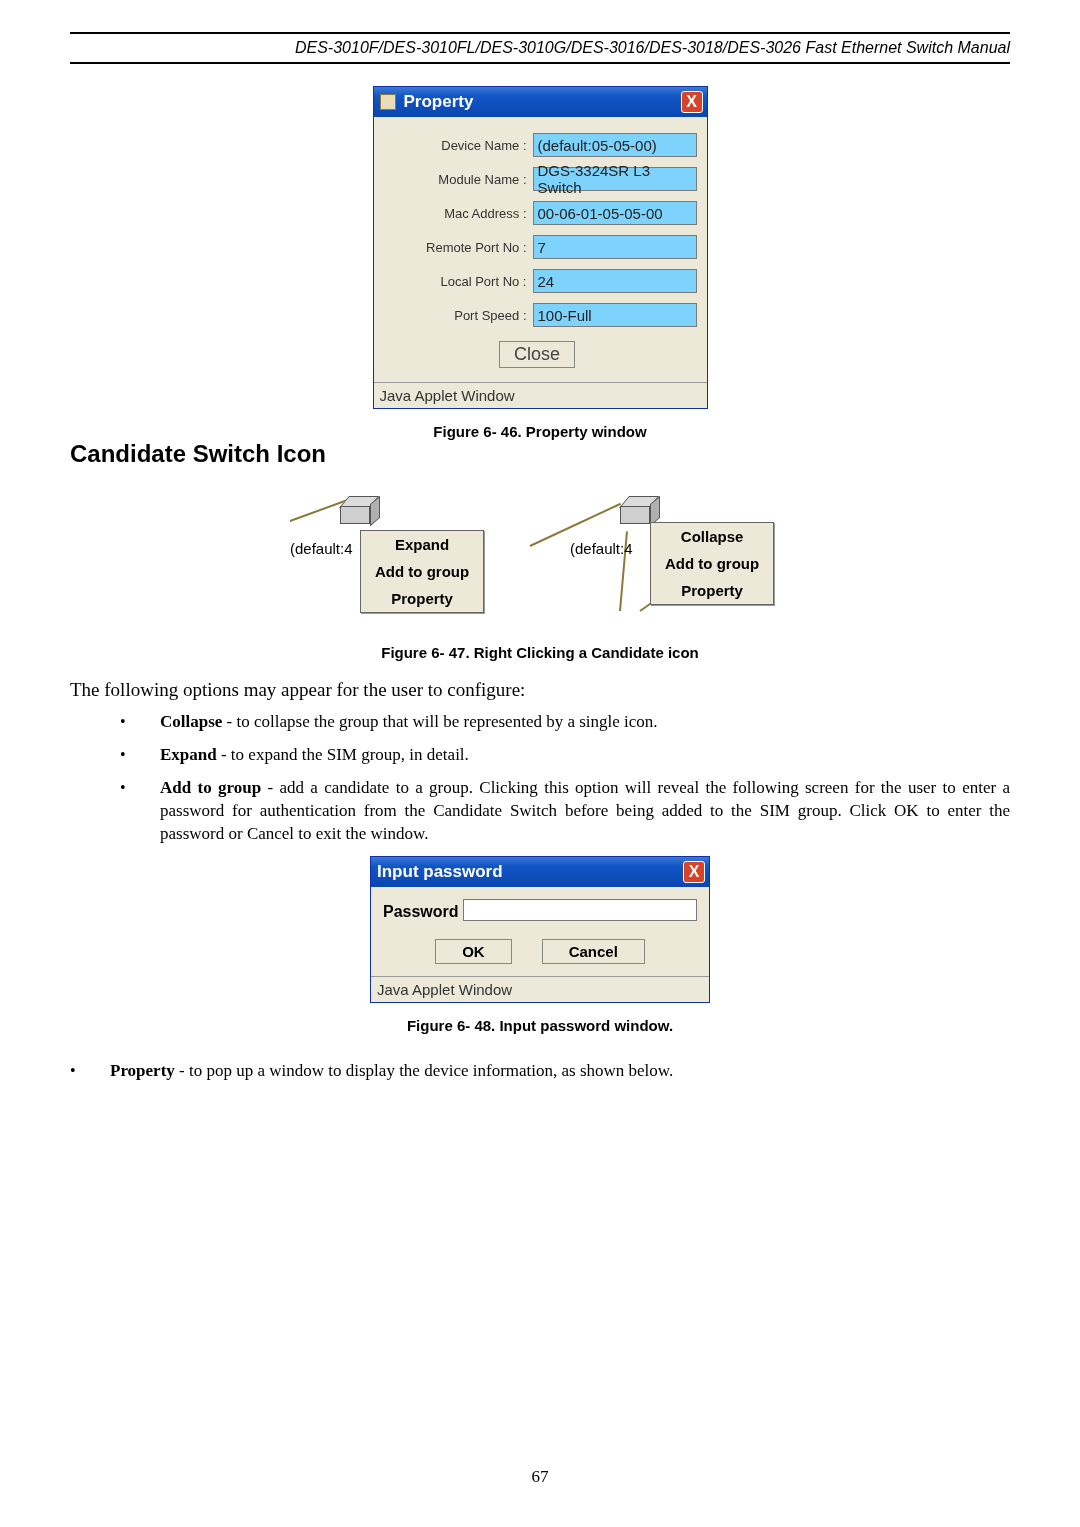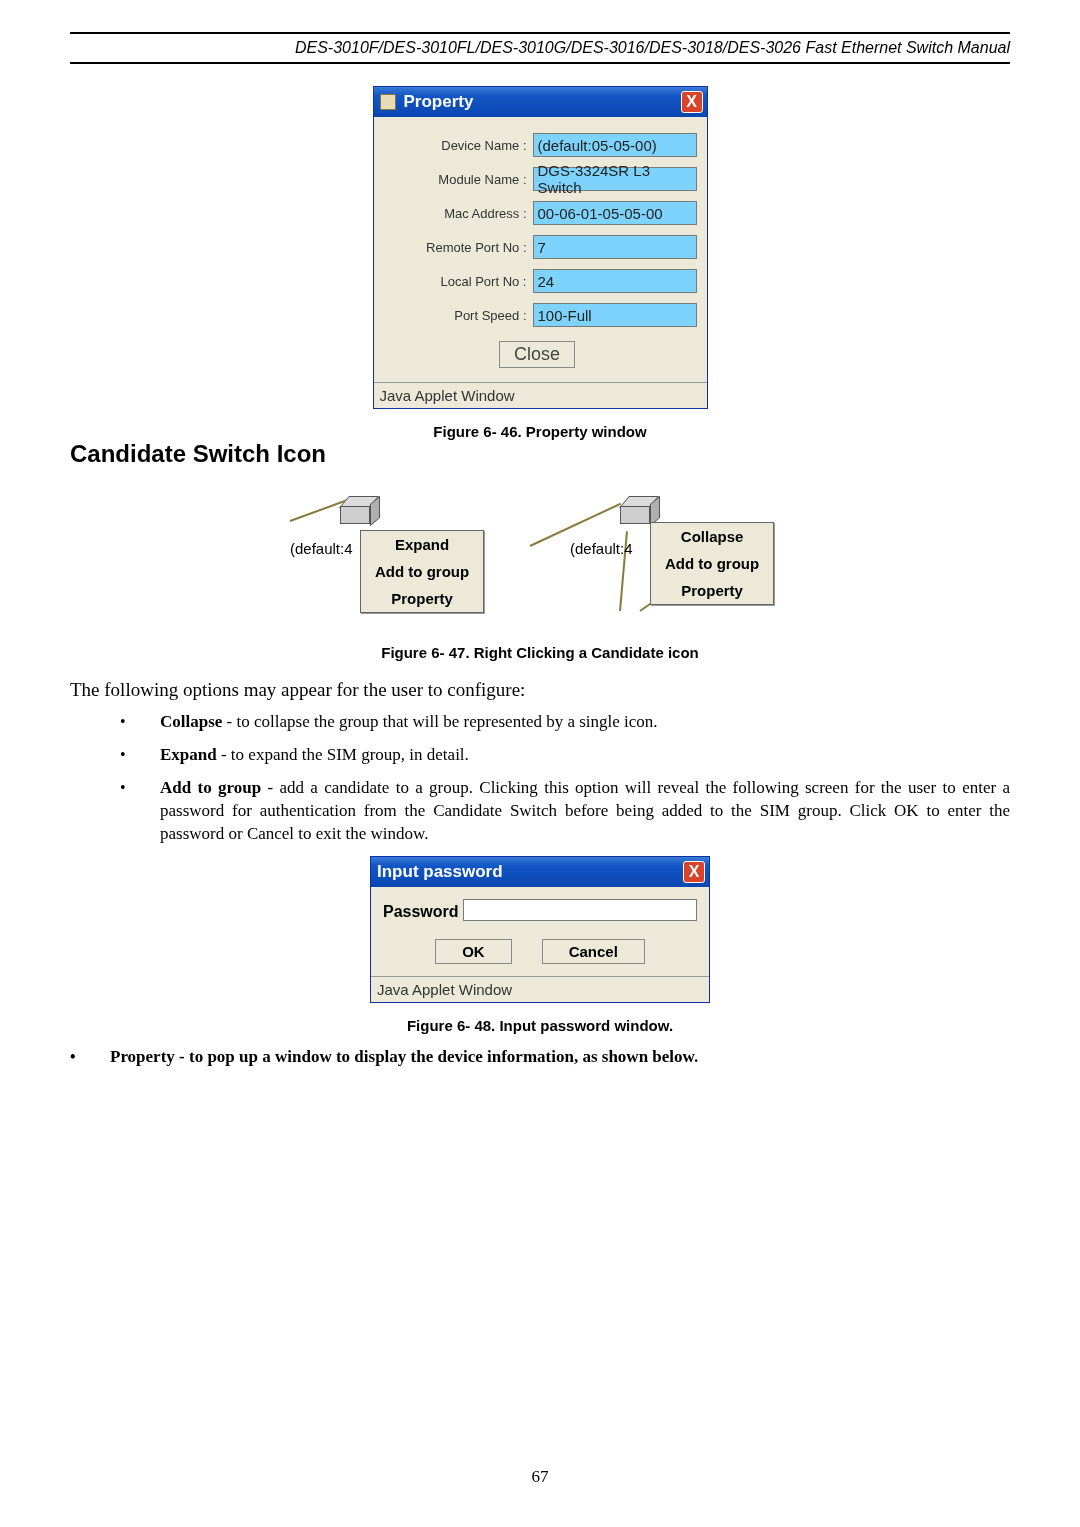--- a/index.html
+++ b/index.html
@@ -232,23 +232,22 @@
     content: "\2022";
     position: absolute;
     left: 0;
     top: 0;
     font-size: 16px;
   }
   ul.desc-list b { font-weight: bold; }
 
   ul.desc-list2 {
     list-style: none;
-    margin-top: 12px;
+    margin-top: 26px;
     padding-left: 0px;
-    font-weight: bold;
   }
   ul.desc-list2 > li {
     position: relative;
     font-size: 17px;
     line-height: 1.35;
     margin-bottom: 10px;
     text-align: justify;
     padding-left: 40px;
   }
   ul.desc-list2 > li::before {

